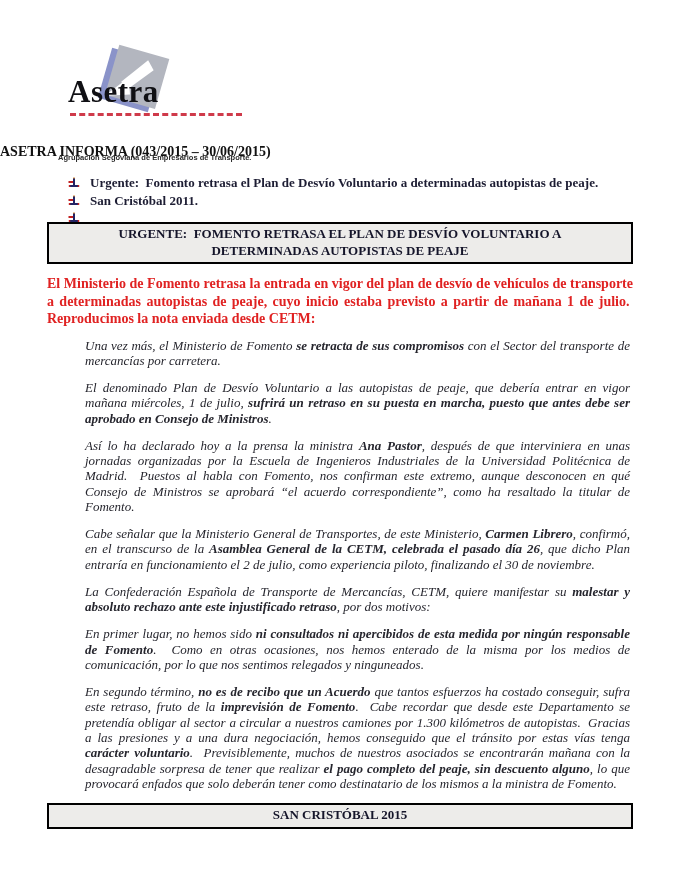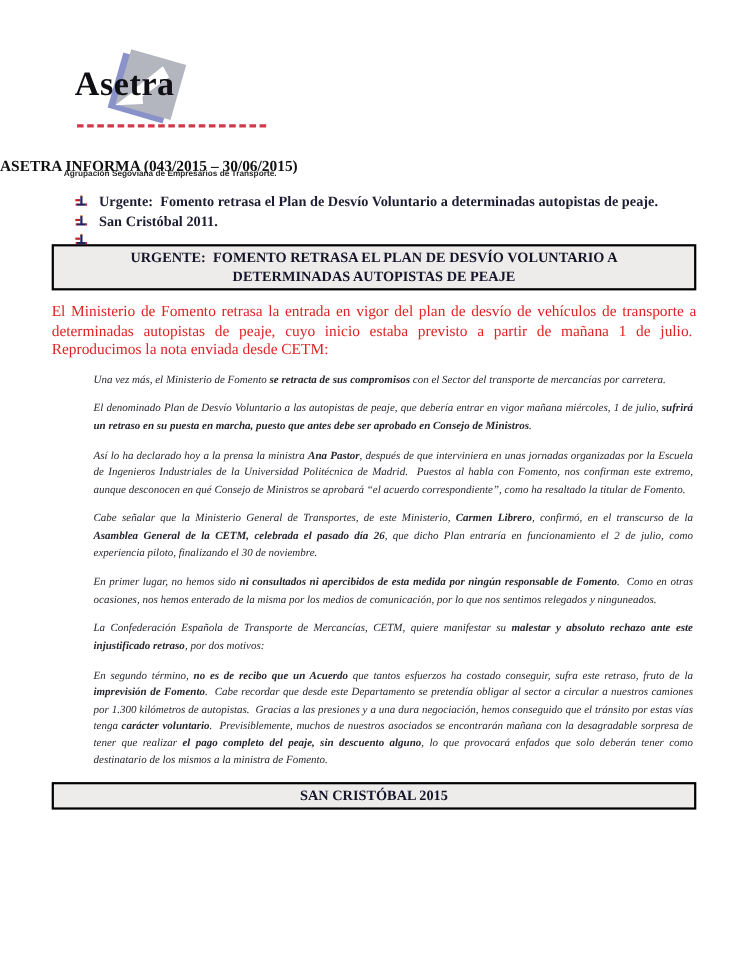--- a/index.html
+++ b/index.html
@@ -13,21 +13,21 @@
   .logo-square{
     position:absolute;left:46px;top:2px;width:52px;height:52px;
     background:var(--logo-square,#8a93c9);transform:rotate(16deg);z-index:1;
   }
   .logo-square::before{
     content:"";position:absolute;right:-6px;top:-5px;width:100%;height:100%;
     background:#b3b6bf;z-index:-1;
   }
   .logo-square svg{position:absolute;left:0;top:0;}
   .logo-name{
-    position:absolute;left:10px;top:6px;z-index:2;
+    position:absolute;left:10px;top:22px;z-index:2;
     font-size:31px;font-weight:bold;color:#101014;letter-spacing:.5px;
   }
   .logo-dashes{
     position:absolute;left:12px;top:61px;width:172px;height:0;z-index:3;
     border-top:3px dashed var(--logo-dash-red,#cf3a4a);
   }
   .logo-tagline{
     position:absolute;left:0;top:66px;white-space:nowrap;
     font-family:"Liberation Sans",sans-serif;font-size:7.5px;font-weight:bold;color:#2a2a2a;margin-top:35px;
   }
@@ -49,28 +49,28 @@
     margin:13px 47px 0;padding:2px 30px 3px;
     border:2px solid var(--box-border,#000);
     background:var(--box-bg,#edecea);
     text-align:center;font-weight:bold;font-size:13px;line-height:16.5px;
     color:#15152a;
   }
   .section-box.second{margin-top:3px;}
   
   .lead{
     margin:11px 47px 0;text-align:justify;
-    font-weight:normal;font-size:14px;line-height:17.5px;
+    font-weight:bold;font-size:14px;line-height:17.5px;
     color:var(--accent-red,#e02222);
   }
   
   .note{margin:10px 50px 0 85px;}
   .note p{
     margin:0 0 11.5px;text-align:justify;font-style:italic;
-    font-size:10px;line-height:15.4px;color:var(--body-text,#26262e);
+    font-size:13px;line-height:15.4px;color:var(--body-text,#26262e);
   }
   .note .b{font-weight:bold;}
 </style>
 </head>
 <body>
 
 <div class="page">
 
   <div class="logo">
     <div class="logo-square">
@@ -123,22 +123,22 @@
     <span>URGENTE:&nbsp; FOMENTO RETRASA EL PLAN DE DESVÍO VOLUNTARIO A DETERMINADAS AUTOPISTAS DE PEAJE</span>
   </div>
 
   <div class="lead">El Ministerio de Fomento retrasa la entrada en vigor del plan de desvío de vehículos de transporte a determinadas autopistas de peaje, cuyo inicio estaba previsto a partir de mañana 1 de julio.&nbsp; Reproducimos la nota enviada desde CETM:</div>
 
   <div class="note">
       <p><span>Una vez más, el Ministerio de Fomento </span><span class="b">se retracta de sus compromisos</span><span> con el Sector del transporte de mercancías por carretera.</span></p>
       <p><span>El denominado Plan de Desvío Voluntario a las autopistas de peaje, que debería entrar en vigor mañana miércoles, 1 de julio, </span><span class="b">sufrirá un retraso en su puesta en marcha, puesto que antes debe ser aprobado en Consejo de Ministros</span><span>.</span></p>
       <p><span>Así lo ha declarado hoy a la prensa la ministra </span><span class="b">Ana Pastor</span><span>, después de que interviniera en unas jornadas organizadas por la Escuela de Ingenieros Industriales de la Universidad Politécnica de Madrid.&nbsp; Puestos al habla con Fomento, nos confirman este extremo, aunque desconocen en qué Consejo de Ministros se aprobará “el acuerdo correspondiente”, como ha resaltado la titular de Fomento.</span></p>
       <p><span>Cabe señalar que la Ministerio General de Transportes, de este Ministerio, </span><span class="b">Carmen Librero</span><span>, confirmó, en el transcurso de la </span><span class="b">Asamblea General de la CETM, celebrada el pasado día 26</span><span>, que dicho Plan entraría en funcionamiento el 2 de julio, como experiencia piloto, finalizando el 30 de noviembre.</span></p>
+      <p><span>La Confederación Española de Transporte de Mercancías, CETM, quiere manifestar su </span><span class="b">malestar y absoluto rechazo ante este injustificado retraso</span><span>, por dos motivos:</span></p>
       <p><span>En primer lugar, no hemos sido </span><span class="b">ni consultados ni apercibidos de esta medida por ningún responsable de Fomento</span><span>.&nbsp; Como en otras ocasiones, nos hemos enterado de la misma por los medios de comunicación, por lo que nos sentimos relegados y ninguneados.</span></p>
-      <p><span>La Confederación Española de Transporte de Mercancías, CETM, quiere manifestar su </span><span class="b">malestar y absoluto rechazo ante este injustificado retraso</span><span>, por dos motivos:</span></p>
       <p><span>En segundo término, </span><span class="b">no es de recibo que un Acuerdo</span><span> que tantos esfuerzos ha costado conseguir, sufra este retraso, fruto de la </span><span class="b">imprevisión de Fomento</span><span>.&nbsp; Cabe recordar que desde este Departamento se pretendía obligar al sector a circular a nuestros camiones por 1.300 kilómetros de autopistas.&nbsp; Gracias a las presiones y a una dura negociación, hemos conseguido que el tránsito por estas vías tenga </span><span class="b">carácter voluntario</span><span>.&nbsp; Previsiblemente, muchos de nuestros asociados se encontrarán mañana con la desagradable sorpresa de tener que realizar </span><span class="b">el pago completo del peaje, sin descuento alguno</span><span>, lo que provocará enfados que solo deberán tener como destinatario de los mismos a la ministra de Fomento.</span></p>
     </div>
 
   <div class="section-box second">
     <span>SAN CRISTÓBAL 2015</span>
   </div>
 
 </div>
 
 </body></html>

